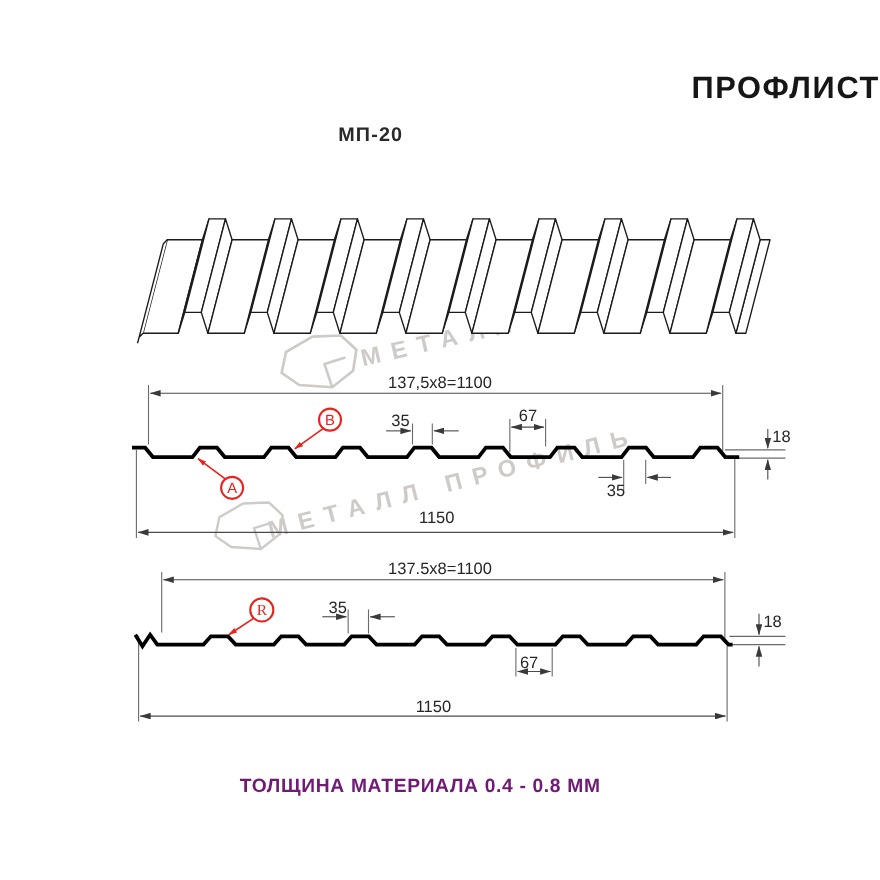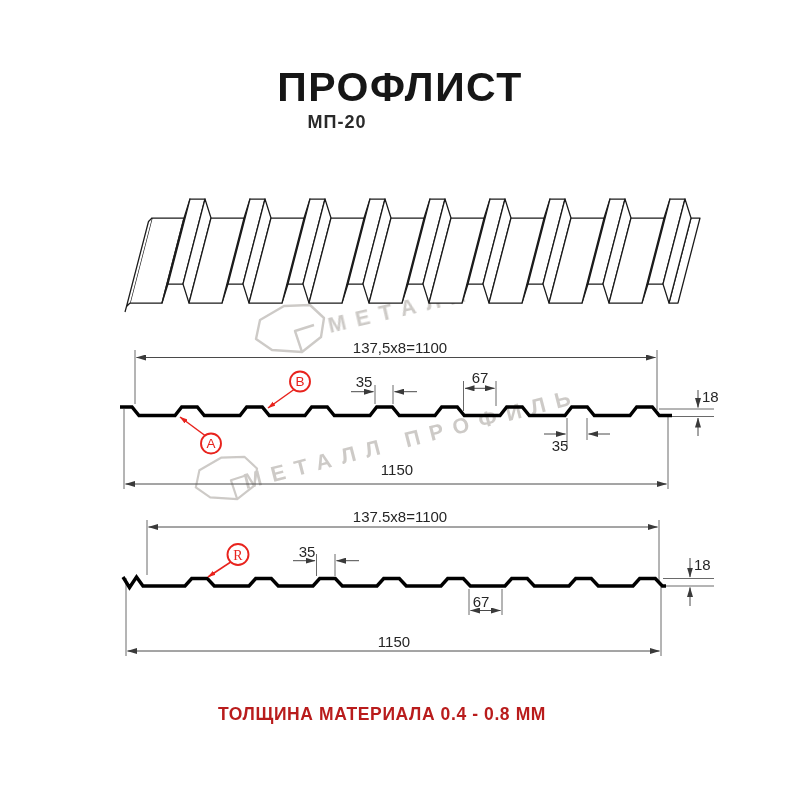--- a/index.html
+++ b/index.html
@@ -1,24 +1,24 @@
 <!DOCTYPE html>
 <html><head>
 <meta charset="utf-8">
 <style>
   html,body{margin:0;padding:0;}
   body{width:800px;height:800px;background:#ffffff;position:relative;
        font-family:"Liberation Sans","DejaVu Sans",sans-serif;overflow:hidden;}
   .abs{position:absolute;}
-  #title{top:64px;left:0;width:800px;text-align:center;
-         font-size:41px;font-weight:800;letter-spacing:1.5px;color:#161616;}
+  #title{top:64px;left:0;width:800px;text-align:right;
+         font-size:28px;font-weight:800;letter-spacing:1.5px;color:#161616;}
   #subtitle{top:112px;left:0;width:674px;text-align:center;
             font-size:18px;font-weight:600;letter-spacing:1px;color:#2a2a2a;}
   #footer-note{top:704px;left:0;width:764px;text-align:center;
-               font-size:17.5px;font-weight:600;letter-spacing:.6px;color:#b91c1c;}
+               font-size:17.5px;font-weight:600;letter-spacing:.6px;color:#701a75;}
   svg{position:absolute;top:0;left:0;}
   .wm{fill:#c8c5c1;font-weight:bold;font-size:21.5px;letter-spacing:10px;}
   .wmline{stroke:#c8c5c1;stroke-width:2.4;fill:none;stroke-linejoin:round;}
   .persp{fill:#ffffff;stroke:#1b1b1b;stroke-width:1.25;stroke-linejoin:round;}
   .prof{fill:none;stroke:#000000;stroke-width:3.4;stroke-linejoin:miter;}
   .dim{stroke:#4a4a4a;stroke-width:1;fill:none;}
   .ext{stroke:#6a6a6a;stroke-width:1;fill:none;}
   .dtx{fill:#262626;font-size:15px;}
   .red{stroke:#e8231d;stroke-width:1.5;fill:none;}
   .redc{stroke:#e8231d;stroke-width:1.9;fill:#ffffff;}

